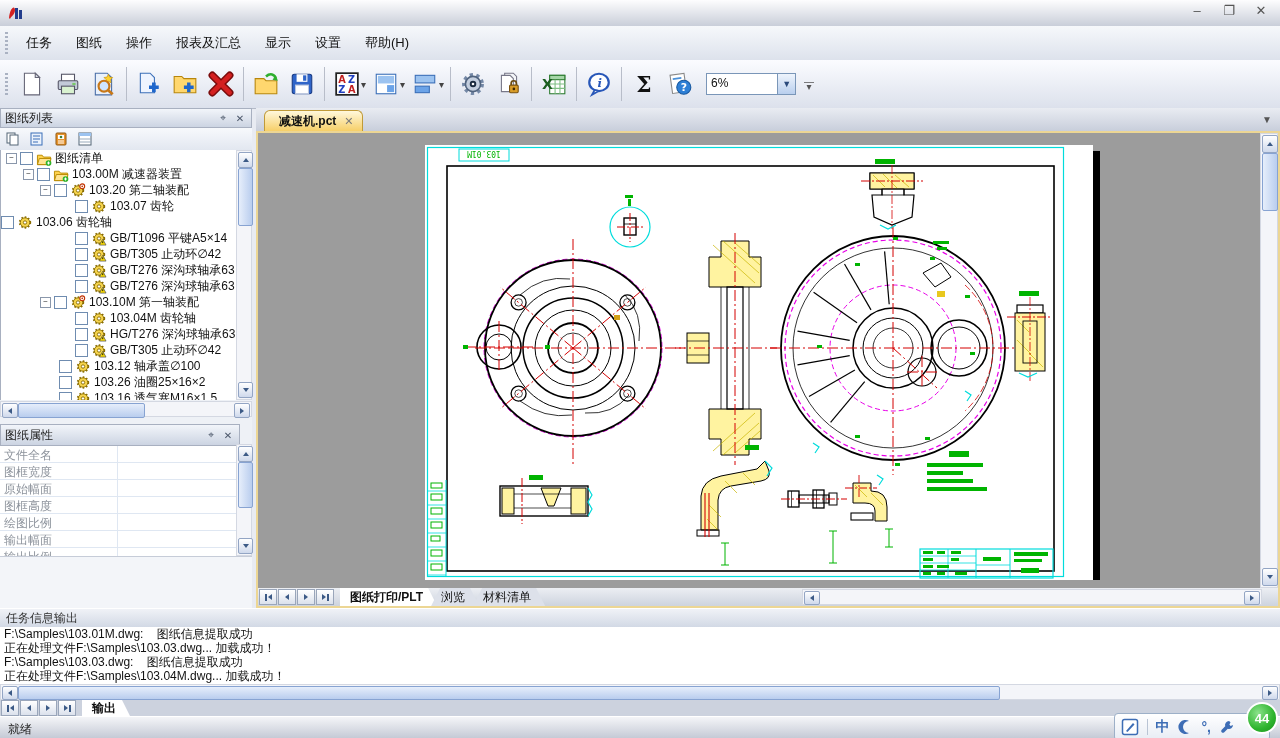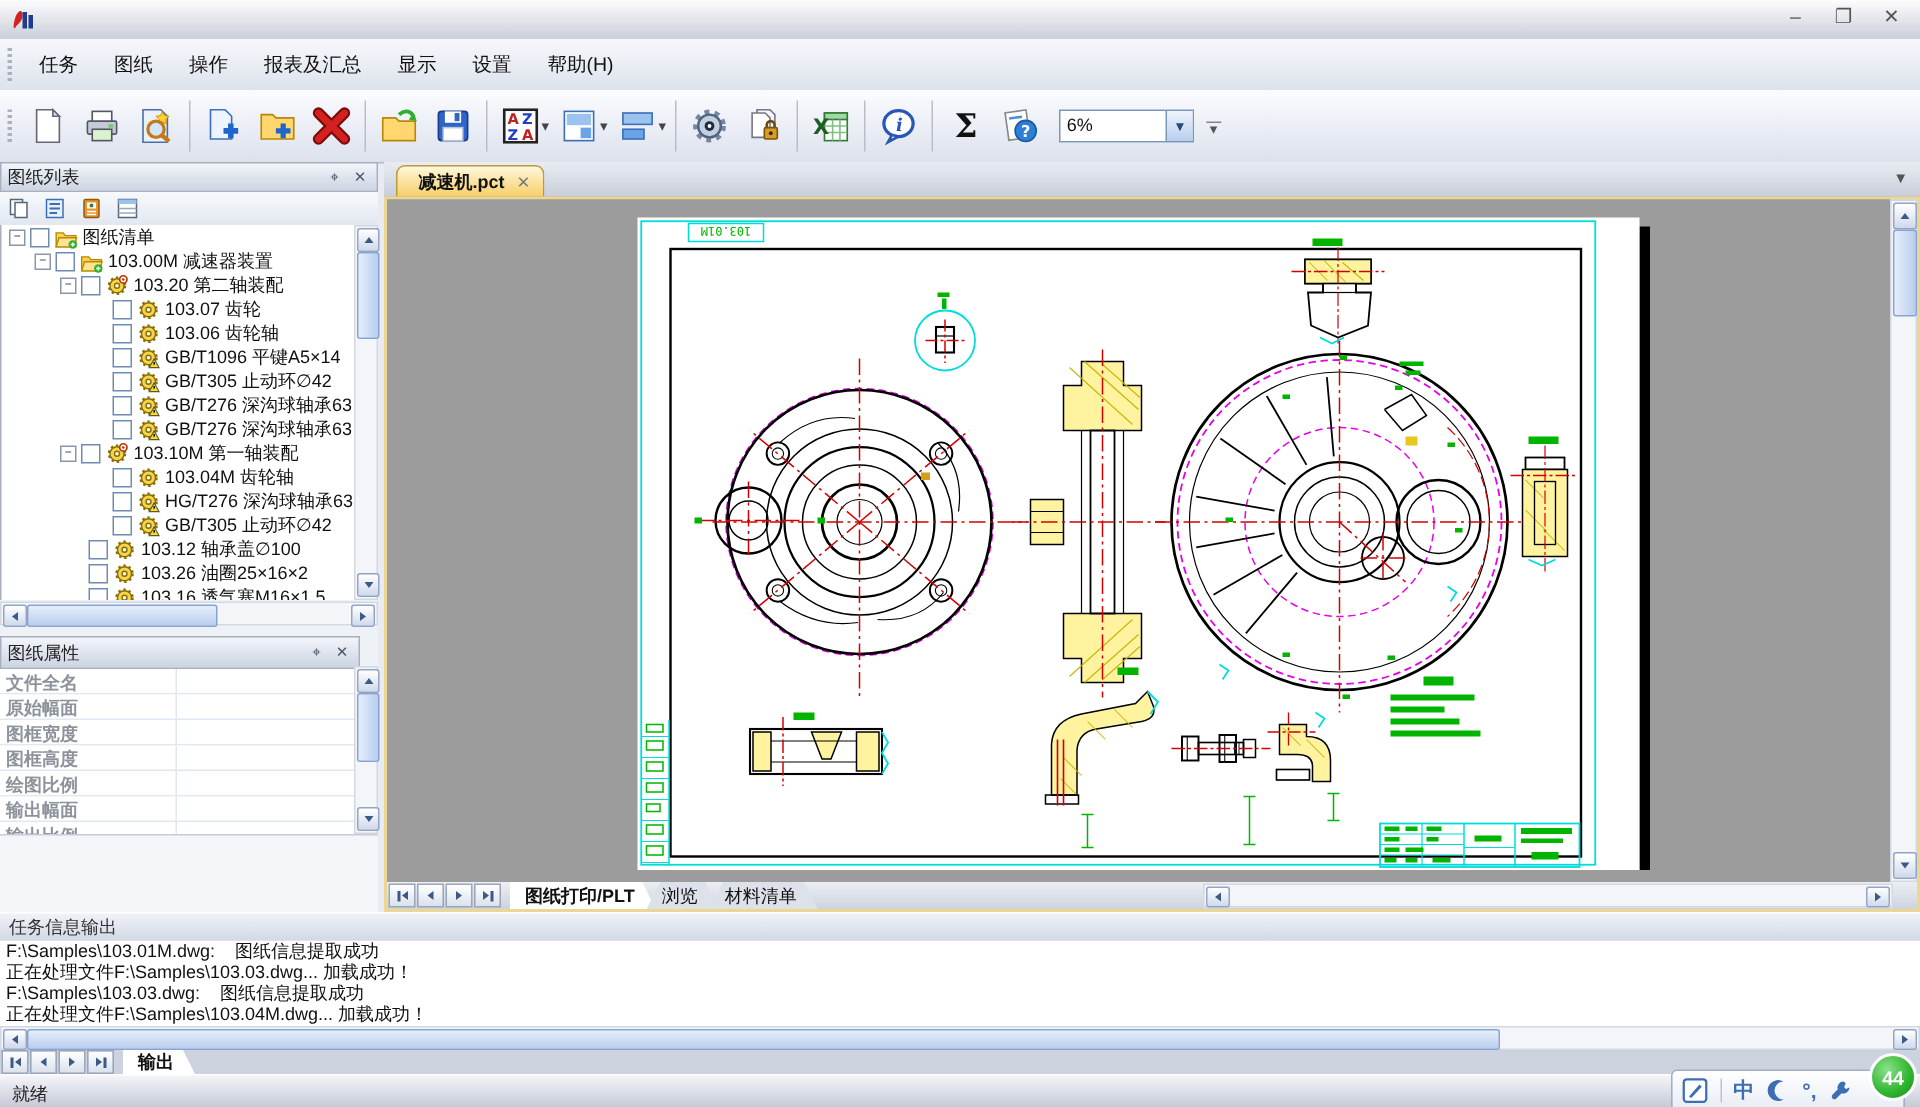--- a/index.html
+++ b/index.html
@@ -60,21 +60,21 @@
     display:flex;align-items:center;justify-content:center;}
   .sb-thumb{position:absolute;background:linear-gradient(90deg,#e6eefb,#b9cdee);border:1px solid #87a3d2;border-radius:2px;}
   .sb-thumb.h{background:linear-gradient(#e6eefb,#b9cdee);}
   .tri{width:0;height:0;}
   .tri.up{border-left:3px solid transparent;border-right:3px solid transparent;border-bottom:4px solid #3c5a86;}
   .tri.dn{border-left:3px solid transparent;border-right:3px solid transparent;border-top:4px solid #3c5a86;}
   .tri.lf{border-top:3px solid transparent;border-bottom:3px solid transparent;border-right:4px solid #3c5a86;}
   .tri.rt{border-top:3px solid transparent;border-bottom:3px solid transparent;border-left:4px solid #3c5a86;}
   
   .props{position:absolute;left:0;top:316px;width:240px;height:132px;}
-  .prow{height:16px;display:flex;border-bottom:1px solid #dfe7f2;background:#fff;font-weight:bold;}
+  .prow{height:16px;display:flex;border-bottom:1px solid #dfe7f2;background:#fff;}
   .prow .pl{width:118px;padding:1px 4px;color:#8d939c;border-right:1px solid #dfe7f2;box-sizing:border-box;}
   .prow .pv{flex:1;}
   .left-empty{position:absolute;left:0;top:448px;width:252px;height:52px;background:#f3f5f9;border-top:1px solid #c6ccd8;}
   
   .docarea{position:absolute;left:256px;top:108px;width:1024px;height:500px;}
   .tabbar{position:absolute;left:0;top:0;width:1024px;height:23px;
     background:linear-gradient(#e9ecf2,#c8cedb);}
   .doc-tab{position:absolute;left:8px;top:2px;height:21px;padding:0 8px 0 14px;
     background:linear-gradient(#fff8dc,#f6cd62);border:1px solid #c09a38;border-bottom:none;
     border-radius:6px 6px 0 0;display:flex;align-items:center;gap:8px;font-weight:bold;font-size:12px;}
@@ -413,21 +413,21 @@
         </svg>
       <span class="tlabel">103.20 第二轴装配</span>
     </div>
     <div class="trow" style="padding-left:74px">
       <span class="tcb"></span>
       <svg class="ticon" viewBox="0 0 16 16">
           <use href="#sym-gear"></use>
         </svg>
       <span class="tlabel">103.07 齿轮</span>
     </div>
-    <div class="trow" style="padding-left:74px">
+    <div class="trow" style="">
       <span class="tcb"></span>
       <svg class="ticon" viewBox="0 0 16 16">
           <use href="#sym-gear"></use>
         </svg>
       <span class="tlabel">103.06 齿轮轴</span>
     </div>
     <div class="trow" style="padding-left:74px">
       <span class="tcb"></span>
       <svg class="ticon" viewBox="0 0 16 16">
           <use href="#sym-gearwarn"></use>
@@ -532,25 +532,25 @@
       <span>图纸属性</span>
       <span class="sp"></span>
       <span class="ph-btn">⌖</span>
       <span class="ph-btn">✕</span>
     </div>
     <div class="prow">
         <div class="pl">文件全名</div>
         <div class="pv"></div>
       </div>
     <div class="prow">
+        <div class="pl">图框宽度</div>
+        <div class="pv"></div>
+      </div>
+    <div class="prow">
         <div class="pl">原始幅面</div>
-        <div class="pv"></div>
-      </div>
-    <div class="prow">
-        <div class="pl">图框宽度</div>
         <div class="pv"></div>
       </div>
     <div class="prow">
         <div class="pl">图框高度</div>
         <div class="pv"></div>
       </div>
     <div class="prow">
         <div class="pl">绘图比例</div>
         <div class="pv"></div>
       </div>

